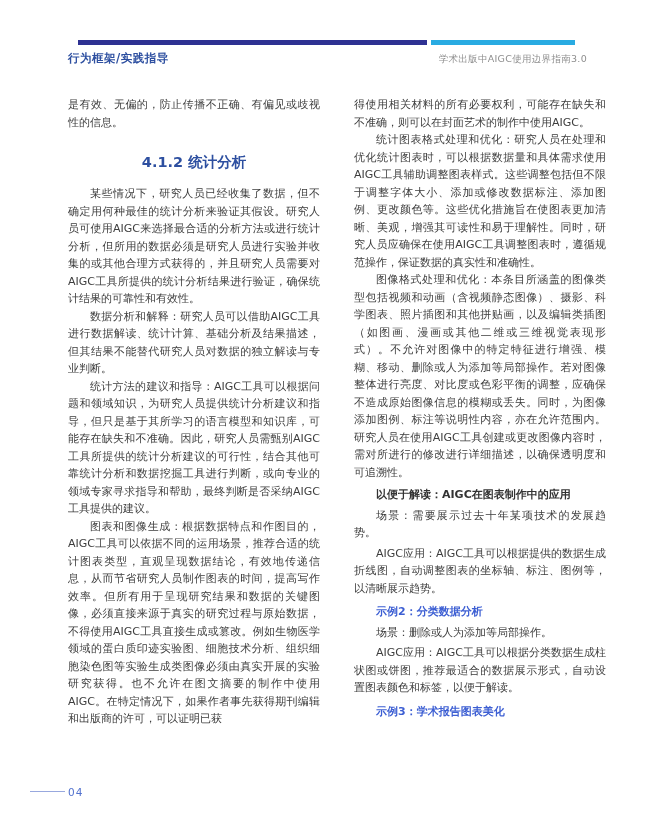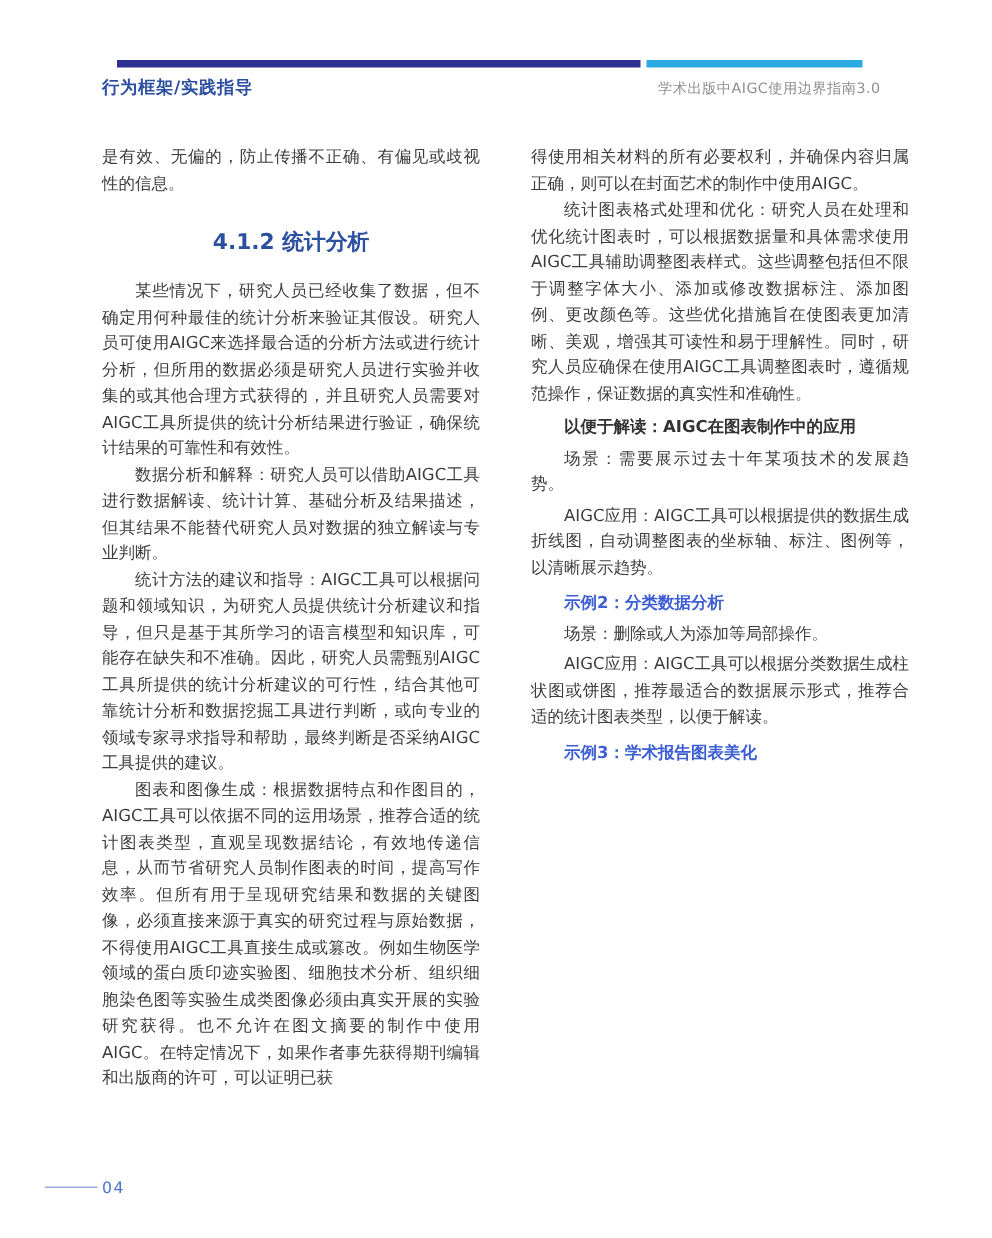--- a/index.html
+++ b/index.html
@@ -104,31 +104,32 @@
 
       <h2 class="sec">4.1.2 统计分析</h2>
       <p>某些情况下，研究人员已经收集了数据，但不确定用何种最佳的统计分析来验证其假设。研究人员可使用AIGC来选择最合适的分析方法或进行统计分析，但所用的数据必须是研究人员进行实验并收集的或其他合理方式获得的，并且研究人员需要对AIGC工具所提供的统计分析结果进行验证，确保统计结果的可靠性和有效性。</p>
       <p>数据分析和解释：研究人员可以借助AIGC工具进行数据解读、统计计算、基础分析及结果描述，但其结果不能替代研究人员对数据的独立解读与专业判断。</p>
       <p>统计方法的建议和指导：AIGC工具可以根据问题和领域知识，为研究人员提供统计分析建议和指导，但只是基于其所学习的语言模型和知识库，可能存在缺失和不准确。因此，研究人员需甄别AIGC工具所提供的统计分析建议的可行性，结合其他可靠统计分析和数据挖掘工具进行判断，或向专业的领域专家寻求指导和帮助，最终判断是否采纳AIGC工具提供的建议。</p>
 
       <p>图表和图像生成：根据数据特点和作图目的，AIGC工具可以依据不同的运用场景，推荐合适的统计图表类型，直观呈现数据结论，有效地传递信息，从而节省研究人员制作图表的时间，提高写作效率。但所有用于呈现研究结果和数据的关键图像，必须直接来源于真实的研究过程与原始数据，不得使用AIGC工具直接生成或篡改。例如生物医学领域的蛋白质印迹实验图、细胞技术分析、组织细胞染色图等实验生成类图像必须由真实开展的实验研究获得。也不允许在图文摘要的制作中使用AIGC。在特定情况下，如果作者事先获得期刊编辑和出版商的许可，可以证明已获</p>
     </div>
 
     <div class="col">
-      <p class="cont">得使用相关材料的所有必要权利，并确保内容归属正确，则可以在封面艺术的制作中使用AIGC。</p>
+      <p class="cont">得使用相关材料的所有必要权利，可能存在缺失和不准确，则可以在封面艺术的制作中使用AIGC。</p>
       <p>统计图表格式处理和优化：研究人员在处理和优化统计图表时，可以根据数据量和具体需求使用AIGC工具辅助调整图表样式。这些调整包括但不限于调整字体大小、添加或修改数据标注、添加图例、更改颜色等。这些优化措施旨在使图表更加清晰、美观，增强其可读性和易于理解性。同时，研究人员应确保在使用AIGC工具调整图表时，遵循规范操作，保证数据的真实性和准确性。</p>
+      <p>图像格式处理和优化：本条目所涵盖的图像类型包括视频和动画（含视频静态图像）、摄影、科学图表、照片插图和其他拼贴画，以及编辑类插图（如图画、漫画或其他二维或三维视觉表现形式）。不允许对图像中的特定特征进行增强、模糊、移动、删除或人为添加等局部操作。若对图像整体进行亮度、对比度或色彩平衡的调整，应确保不造成原始图像信息的模糊或丢失。同时，为图像添加图例、标注等说明性内容，亦在允许范围内。研究人员在使用AIGC工具创建或更改图像内容时，需对所进行的修改进行详细描述，以确保透明度和可追溯性。</p>
 
       <p class="case-intro">以便于解读：AIGC在图表制作中的应用</p>
 
       <p class="case-line">场景：需要展示过去十年某项技术的发展趋势。</p>
       <p class="case-line">AIGC应用：AIGC工具可以根据提供的数据生成折线图，自动调整图表的坐标轴、标注、图例等，以清晰展示趋势。</p>
 
       <p class="example-title">示例2：分类数据分析</p>
       <p class="case-line">场景：删除或人为添加等局部操作。</p>
-      <p class="case-line">AIGC应用：AIGC工具可以根据分类数据生成柱状图或饼图，推荐最适合的数据展示形式，推荐合适的统计图表类型，以便于解读。</p>
+      <p class="case-line">AIGC应用：AIGC工具可以根据分类数据生成柱状图或饼图，推荐最适合的数据展示形式，自动设置图表颜色和标签，以便于解读。</p>
 
       <p class="example-title">示例3：学术报告图表美化</p>
     </div>
 
   </div>
 
   <div class="footer-line"></div>
   <div class="page-number">04</div>
 
 </div>

